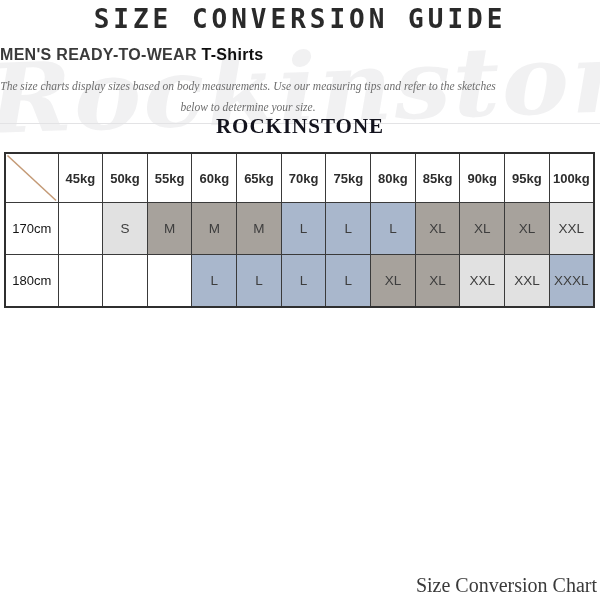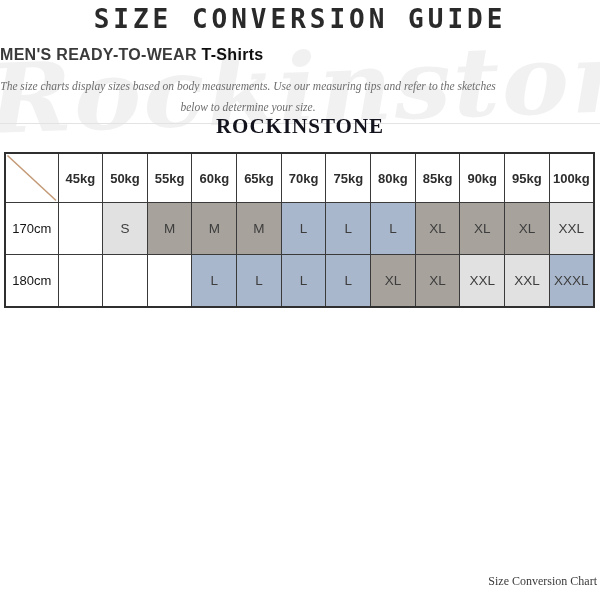--- a/index.html
+++ b/index.html
@@ -76,21 +76,21 @@
   .size-table col.label-col{width:53px;}
   .size-table td{
     height:51px;
     font-size:13.5px;font-weight:400;color:#3d3d3d;
   }
   .corner-cell{padding:0;}
   .corner-cell svg{display:block;width:100%;height:100%;}
   .caption{
     position:absolute;top:574px;right:3px;
     font-family:"Liberation Serif", serif;
-    font-size:12px;color:#3a3a3a;z-index:1;
+    font-size:20px;color:#3a3a3a;z-index:1;
   }
 </style>
 </head>
 <body>
 
 <div class="watermark">Rockinstone</div>
 <div class="wm-line"></div>
 
 <h1 class="title">SIZE CONVERSION GUIDE</h1>
 

